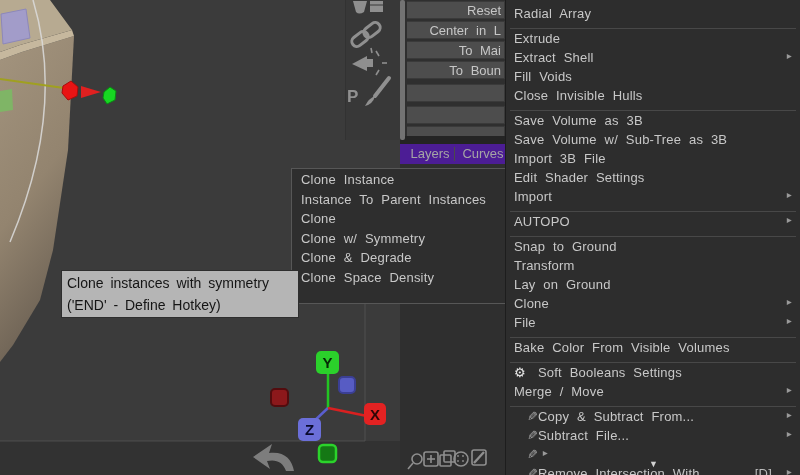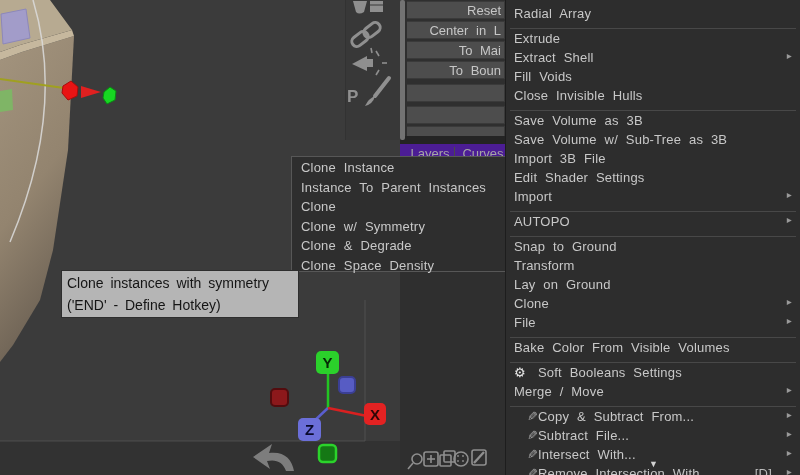--- a/index.html
+++ b/index.html
@@ -32,21 +32,21 @@
   
   .bottom-icons{left:405px;top:446px;width:100px;height:29px;z-index:3;}
   
   .tooltip{
     left:61px;top:238px;width:238px;height:48px;z-index:6;
     background:#b5b5b5;border:1px solid #2e2e2e;box-sizing:border-box;
     color:#151515;font-size:14px;line-height:22px;padding:1px 5px;word-spacing:3px;white-space:nowrap;margin-top:32px;
   }
   
   .clone-menu{
-    left:291px;top:156px;width:217px;height:116px;z-index:5;
+    left:291px;top:168px;width:217px;height:136px;z-index:5;
     background:#2e2e2e;border:1px solid #575757;box-sizing:border-box;
     padding-top:1px;
   }
   .clone-menu .menu-row{height:19.6px;line-height:19.6px;padding:0 9px;}
   
   .right-menu{
     left:505px;top:0;width:295px;height:475px;z-index:7;
     background:#2d2d2d;border-left:1px solid #1d1d1d;box-sizing:border-box;overflow:hidden;
   }
   .menu-row{
@@ -297,21 +297,20 @@
       <span class="mi-label">Copy &amp; Subtract From...</span>
       <span class="mi-arrow">▸</span>
     </div>
     <div class="menu-row">
       <span class="mi-icon pencil">✎</span>
       <span class="mi-label">Subtract File...</span>
       <span class="mi-arrow">▸</span>
     </div>
     <div class="menu-row">
       <span class="mi-icon pencil">✎</span>
-      <span class="mi-label">Intersect With...</span>
       <span class="mi-arrow">▸</span>
     </div>
     <div class="menu-row">
       <span class="mi-icon pencil">✎</span>
       <span class="mi-label">Remove Intersection With</span>
       <span class="mi-hotkey">[D]</span>
       <span class="mi-arrow">▸</span>
     </div>
   </div>
 

